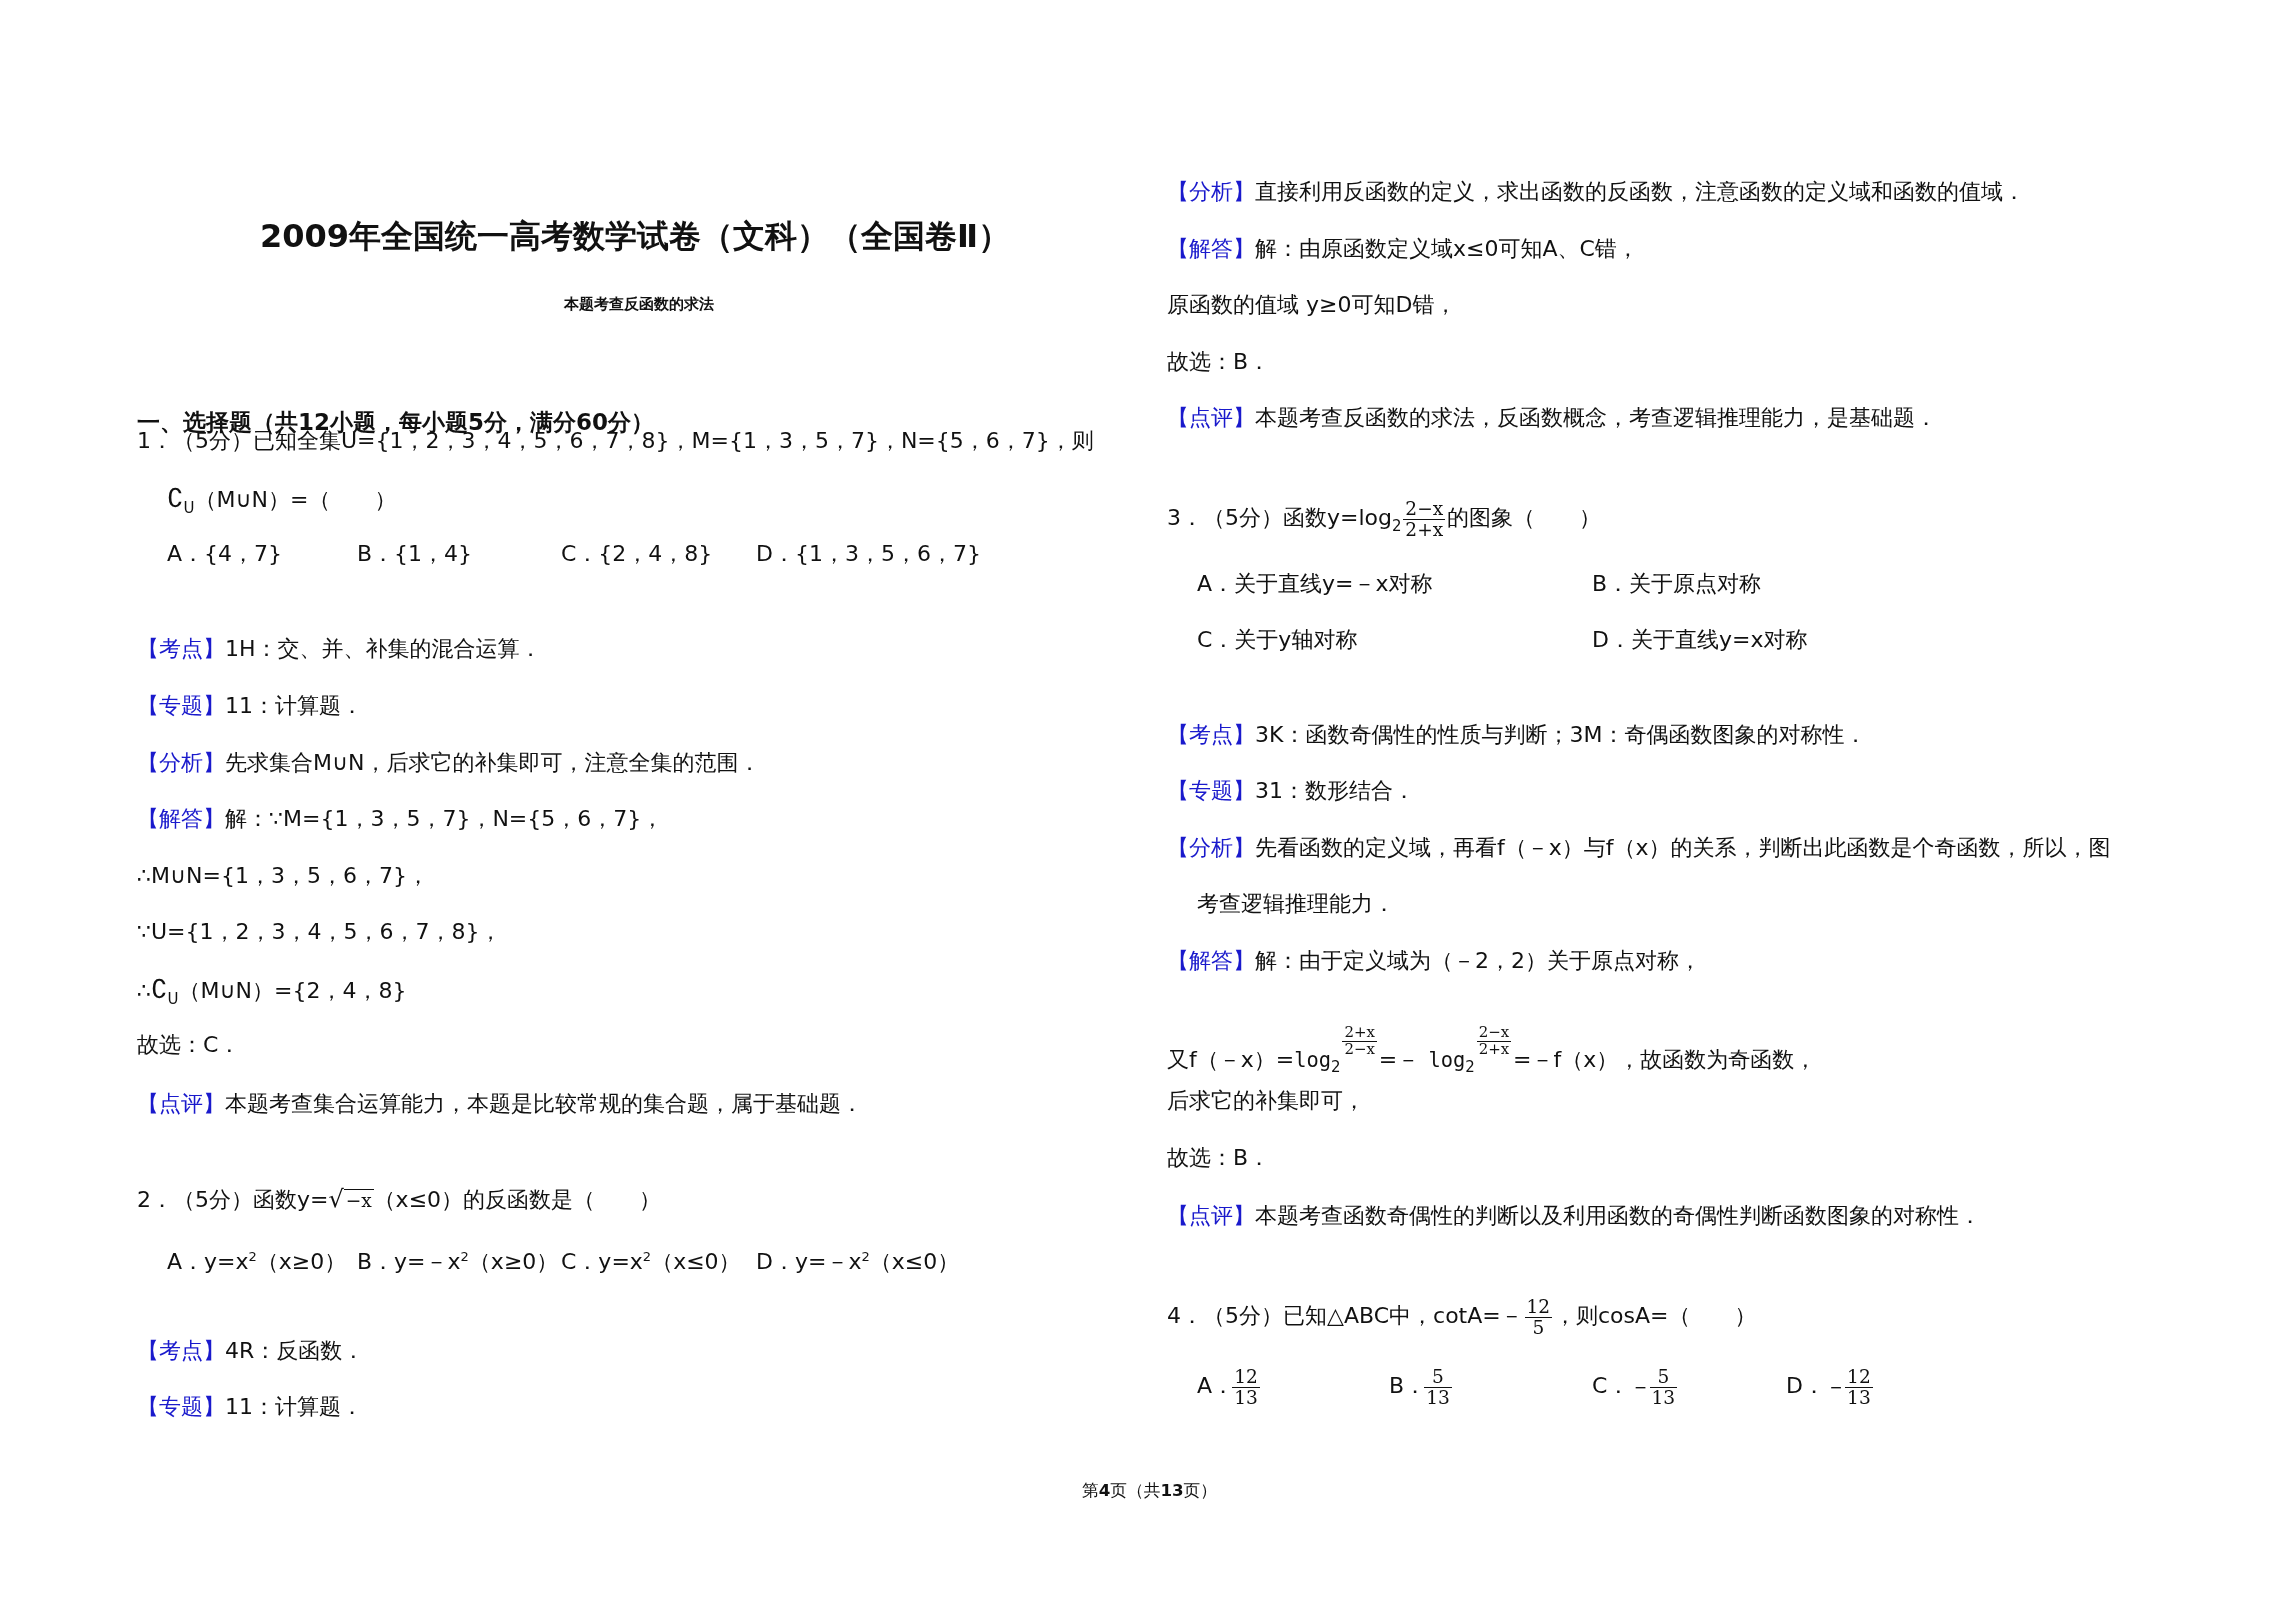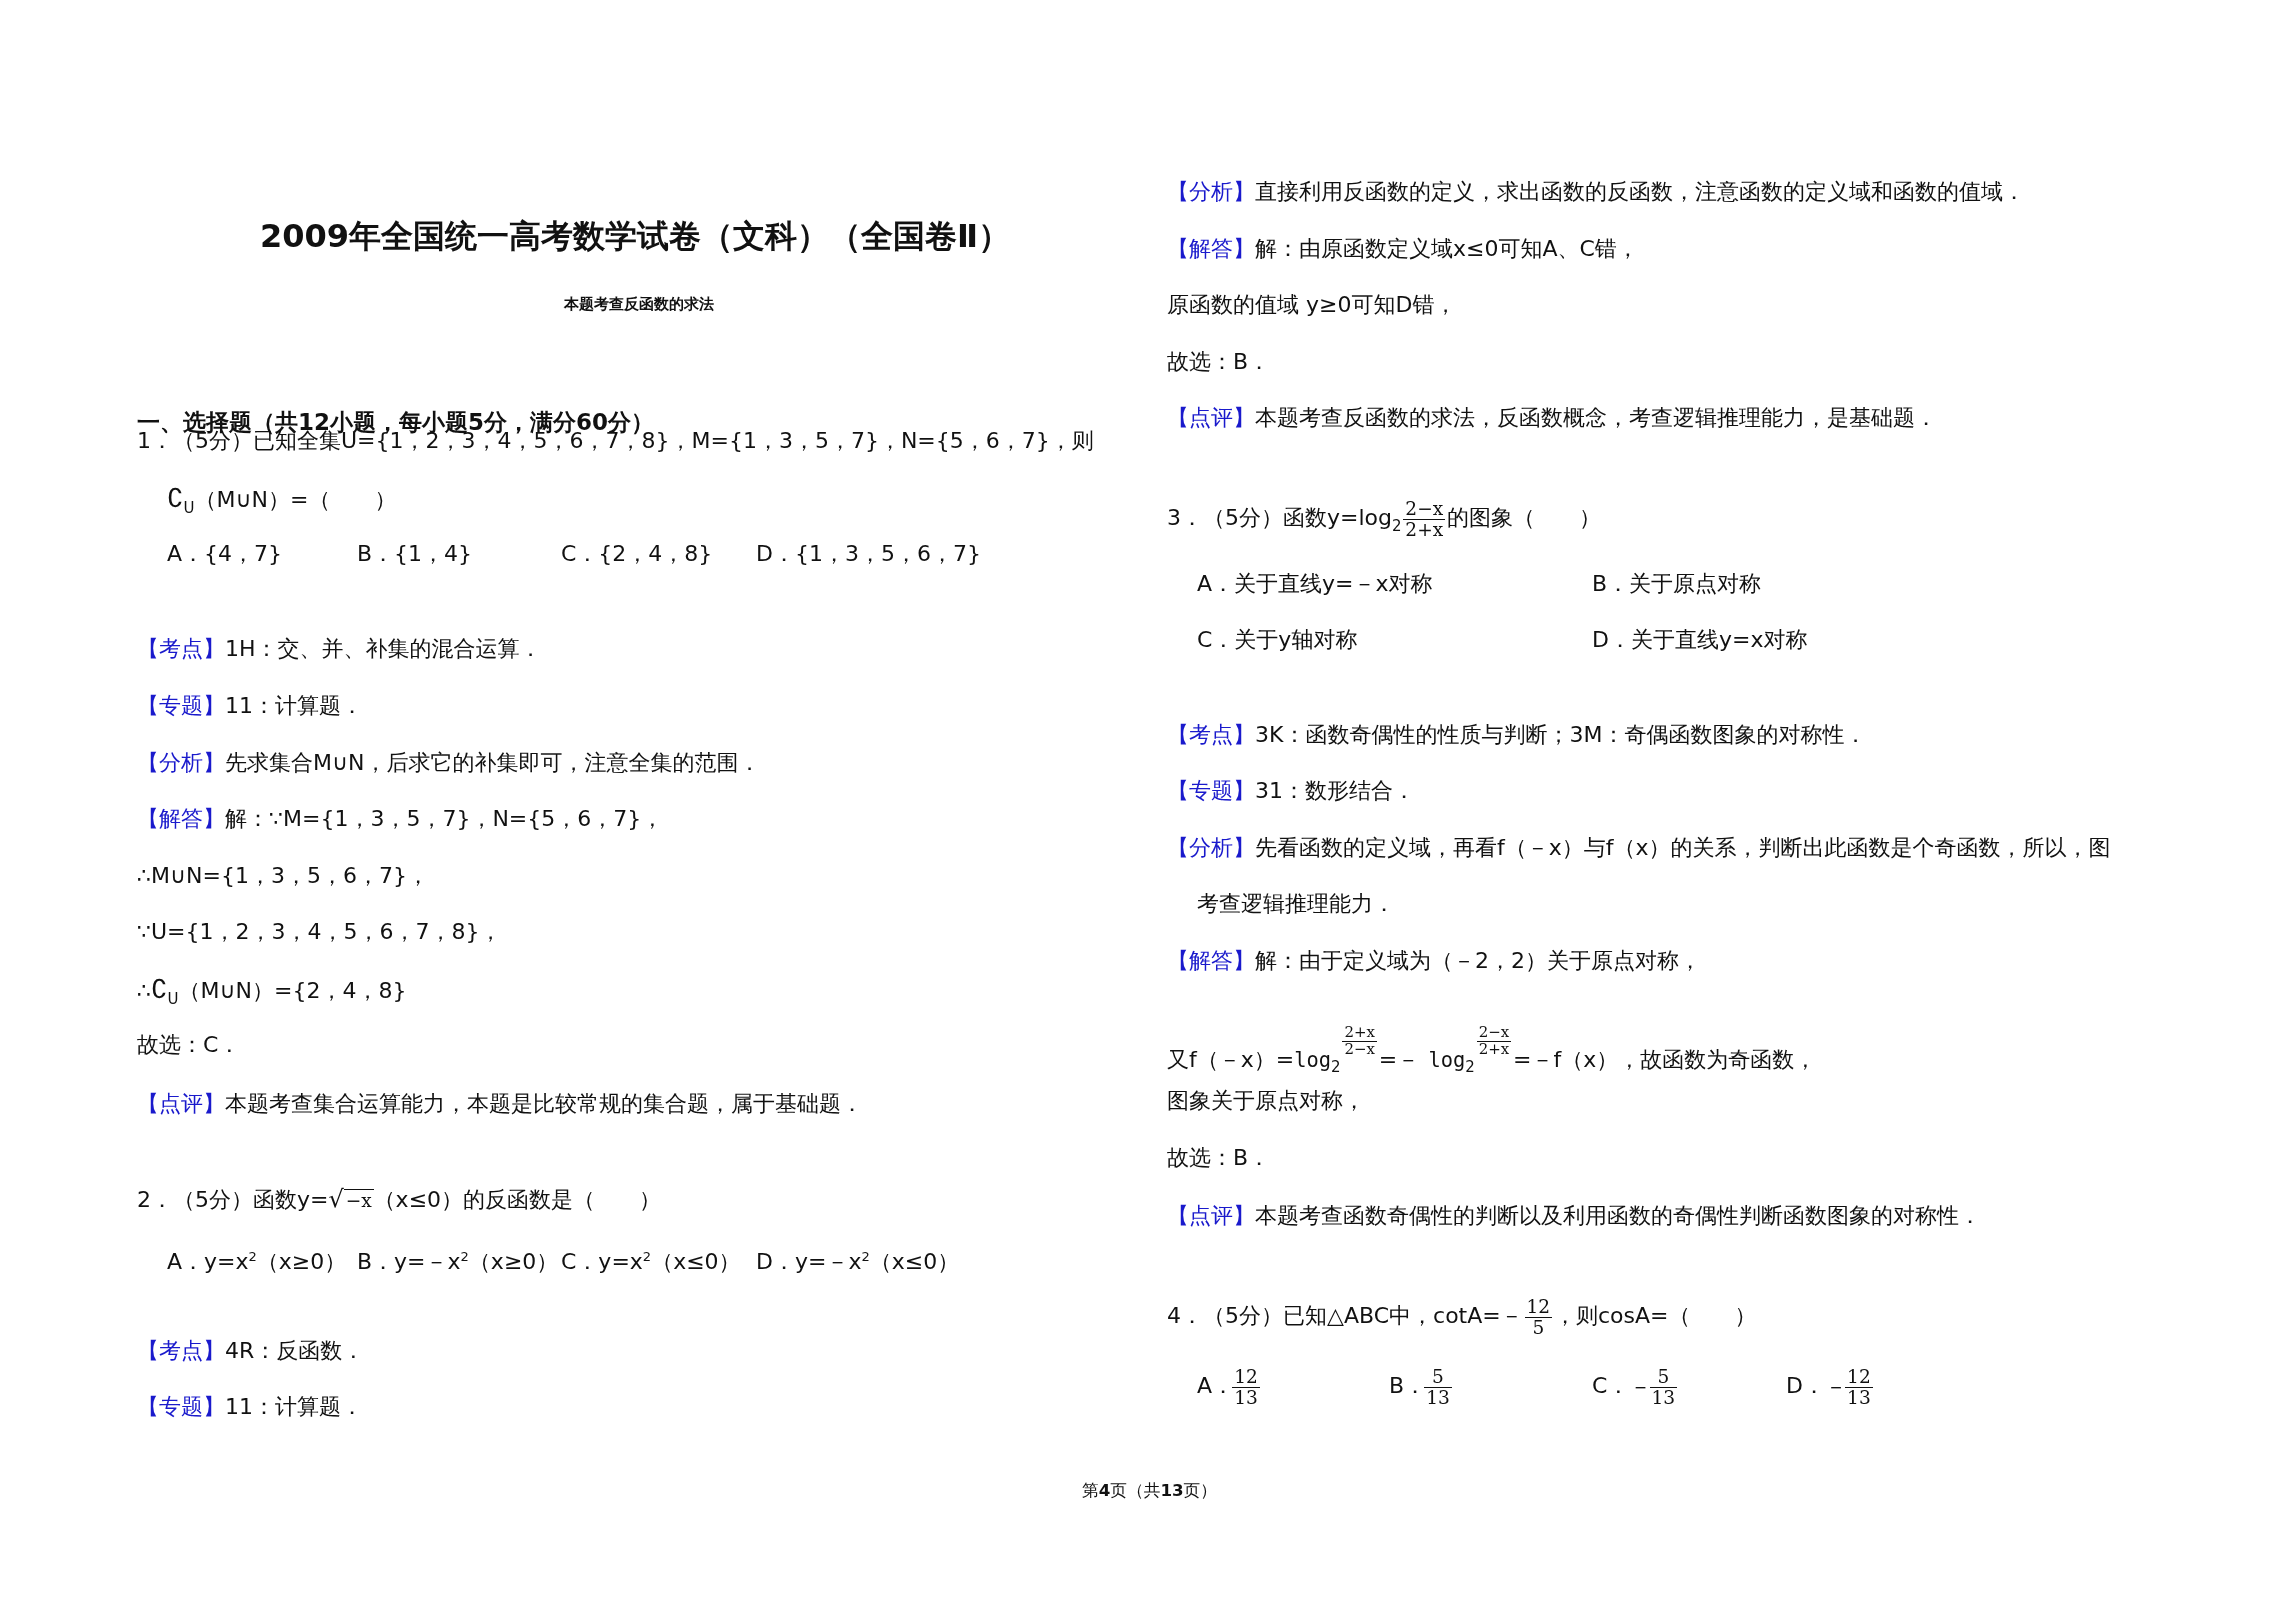--- a/index.html
+++ b/index.html
@@ -121,21 +121,21 @@
   <div class="line" style="left:1167px; top:834px;">
     <span class="tag">【分析】</span><span>先看函数的定义域，再看f（－x）与f（x）的关系，判断出此函数是个奇函数，所以，图</span>
   </div>
   <div class="line" style="left:1197px; top:890px;">考查逻辑推理能力．</div>
   <div class="line" style="left:1167px; top:947px;">
     <span class="tag">【解答】</span><span>解：由于定义域为（－2，2）关于原点对称，</span>
   </div>
   <div class="line" style="left:1167px; top:1025px;">
     <span>又f（－x）=</span><span style="font-family:'DejaVu Sans Mono',monospace; font-size:20.4px;">log</span><span class="sub">2</span><span class="frac tiny" style="vertical-align: 13px;"><span class="num">2+x</span><span class="den">2−x</span></span><span>=－</span><span style="font-family:'DejaVu Sans Mono',monospace; font-size:20.4px; margin-left:9.3px;">log</span><span class="sub">2</span><span class="frac tiny" style="vertical-align: 13px;"><span class="num">2−x</span><span class="den">2+x</span></span><span>=－f（x），故函数为奇函数，</span>
   </div>
-  <div class="line" style="left:1167px; top:1087px;">图象关于原点对称，</div>
+  <div class="line" style="left:1167px; top:1087px;">后求它的补集即可，</div>
   <div class="line" style="left:1167px; top:1144px;">故选：B．</div>
   <div class="line" style="left:1167px; top:1202px;">
     <span class="tag">【点评】</span><span>本题考查函数奇偶性的判断以及利用函数的奇偶性判断函数图象的对称性．</span>
   </div>
 
   <div class="line" style="left:1167px; top:1297px;">
     <span>4．（5分）已知△ABC中，cotA=－</span><span class="frac small"><span class="num">12</span><span class="den">5</span></span><span>，则cosA=（　　）</span>
   </div>
   <div class="opt" style="left:1197px; top:1367px;">
     <span>A．</span><span class="minus-pre"></span><span class="frac small"><span class="num">12</span><span class="den">13</span></span>

